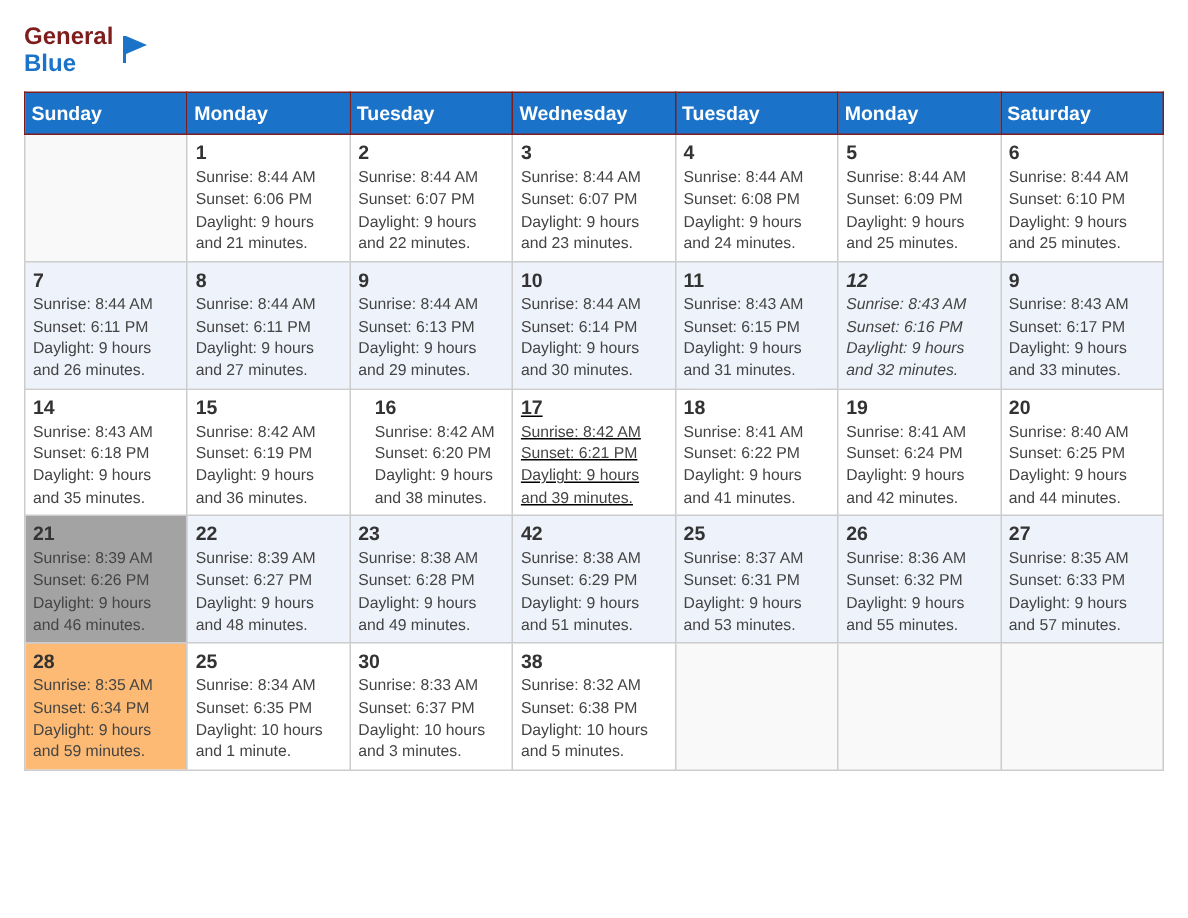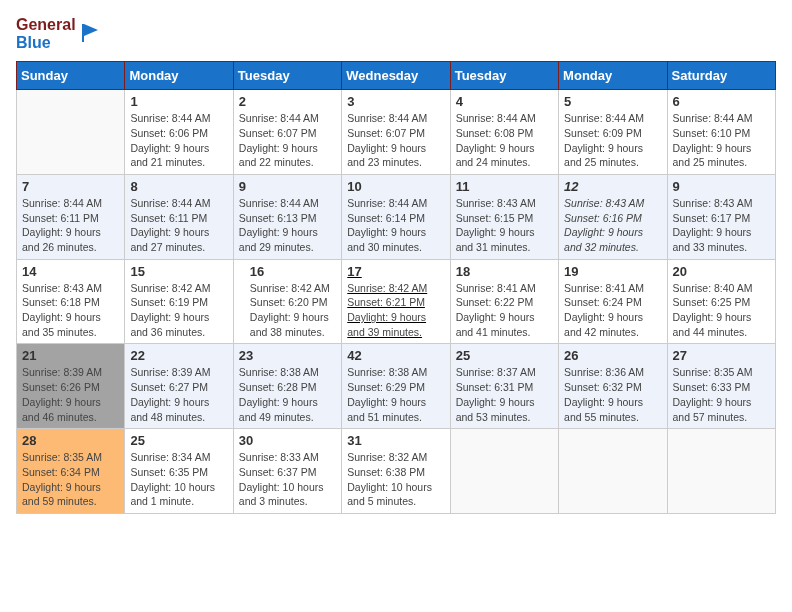--- a/index.html
+++ b/index.html
@@ -235,21 +235,21 @@
         </td>
         <td style="background: rgb(255, 255, 255);">
           <span class="day-number">25</span>
           <div class="day-info">Sunrise: 8:34 AM<br>Sunset: 6:35 PM<br>Daylight: 10 hours and 1 minute.</div>
         </td>
         <td style="background: rgb(255, 255, 255);">
           <span class="day-number">30</span>
           <div class="day-info">Sunrise: 8:33 AM<br>Sunset: 6:37 PM<br>Daylight: 10 hours and 3 minutes.</div>
         </td>
         <td style="background: rgb(255, 255, 255);">
-          <span class="day-number">31</span>
+          <span class="day-number">38</span>
           <div class="day-info">Sunrise: 8:32 AM<br>Sunset: 6:38 PM<br>Daylight: 10 hours and 5 minutes.</div>
         </td>
         <td class="empty" style="background: rgb(249, 249, 249);"></td>
         <td class="empty" style="background: rgb(249, 249, 249);"></td>
         <td class="empty" style="background: rgb(249, 249, 249);"></td>
       </tr>
     </tbody>
 </table>
 
 <style>

